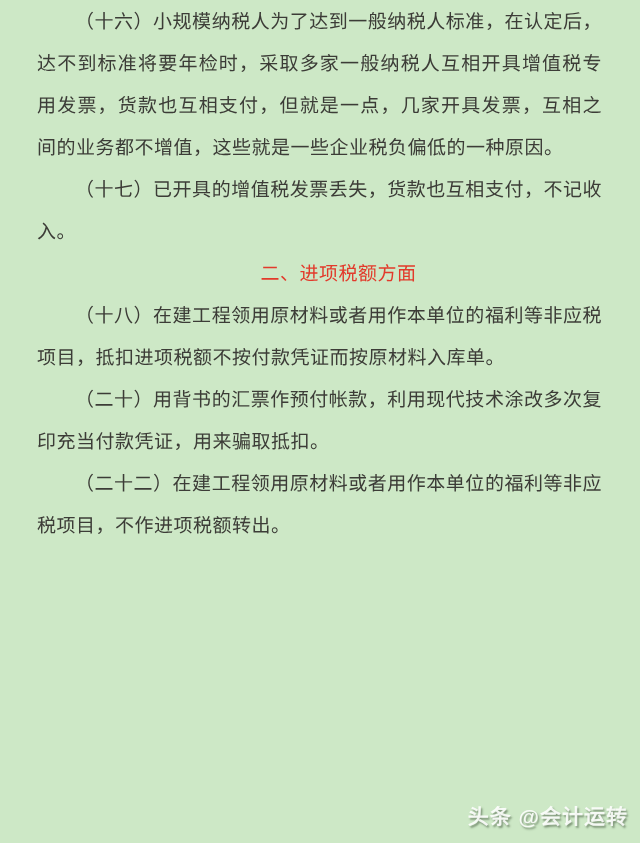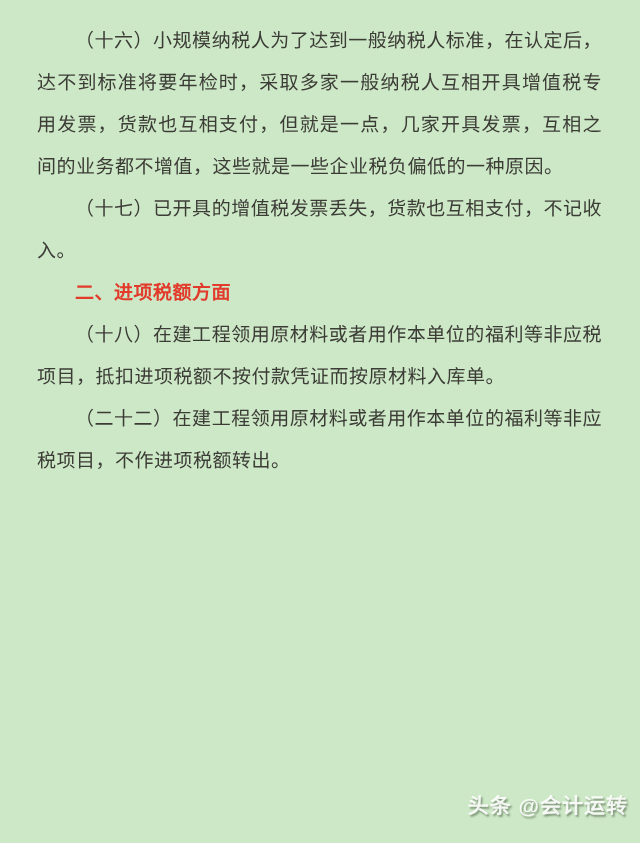--- a/index.html
+++ b/index.html
@@ -11,56 +11,57 @@
   *{margin:0;padding:0;box-sizing:border-box;}
   html,body{width:640px;height:843px;overflow:hidden;}
   body{
     background:var(--bg);
     font-family:"Liberation Sans","DejaVu Sans",sans-serif;
     position:relative;
   }
   .page{
     width:640px;
     height:843px;
-    padding:20px 38px 0 37px;
+    padding:1px 38px 0 37px;
     position:relative;
   }
   .doc-body p{
     font-size:19px;
     line-height:42px;
     color:var(--text);
     text-align:justify;
     text-justify:inter-ideograph;
     text-indent:2em;
     letter-spacing:0.5px;
     word-break:break-all;
   }
   .doc-body p.heading{
     color:var(--heading);
-    font-weight:bold;
-    text-align:left;
+    font-weight:normal;
+    text-align:center;
   }
   .watermark{
     position:absolute;
     right:12px;
-    bottom:24px;
+    bottom:13px;
     font-size:21px;
     font-weight:bold;
     letter-spacing:1px;
     color:var(--watermark);
     text-shadow:1.5px 1.5px 2px rgba(60,80,55,0.55);
     white-space:nowrap;
     pointer-events:none;
   }
 </style>
 </head>
 <body>
 
 <div class="page">
   <div class="doc-body">
       <p class="para">（十六）小规模纳税人为了达到一般纳税人标准，在认定后，达不到标准将要年检时，采取多家一般纳税人互相开具增值税专用发票，货款也互相支付，但就是一点，几家开具发票，互相之间的业务都不增值，这些就是一些企业税负偏低的一种原因。</p>
       <p class="para">（十七）已开具的增值税发票丢失，货款也互相支付，不记收入。</p>
       <p class="heading">二、进项税额方面</p>
       <p class="para">（十八）在建工程领用原材料或者用作本单位的福利等非应税项目，抵扣进项税额不按付款凭证而按原材料入库单。</p>
+      <p class="para">（二十）用背书的汇票作预付帐款，利用现代技术涂改多次复印充当付款凭证，用来骗取抵扣。</p>
       <p class="para">（二十二）在建工程领用原材料或者用作本单位的福利等非应税项目，不作进项税额转出。</p>
     </div>
   <div class="watermark">头条 @会计运转</div>
 </div>
 
 </body></html>

